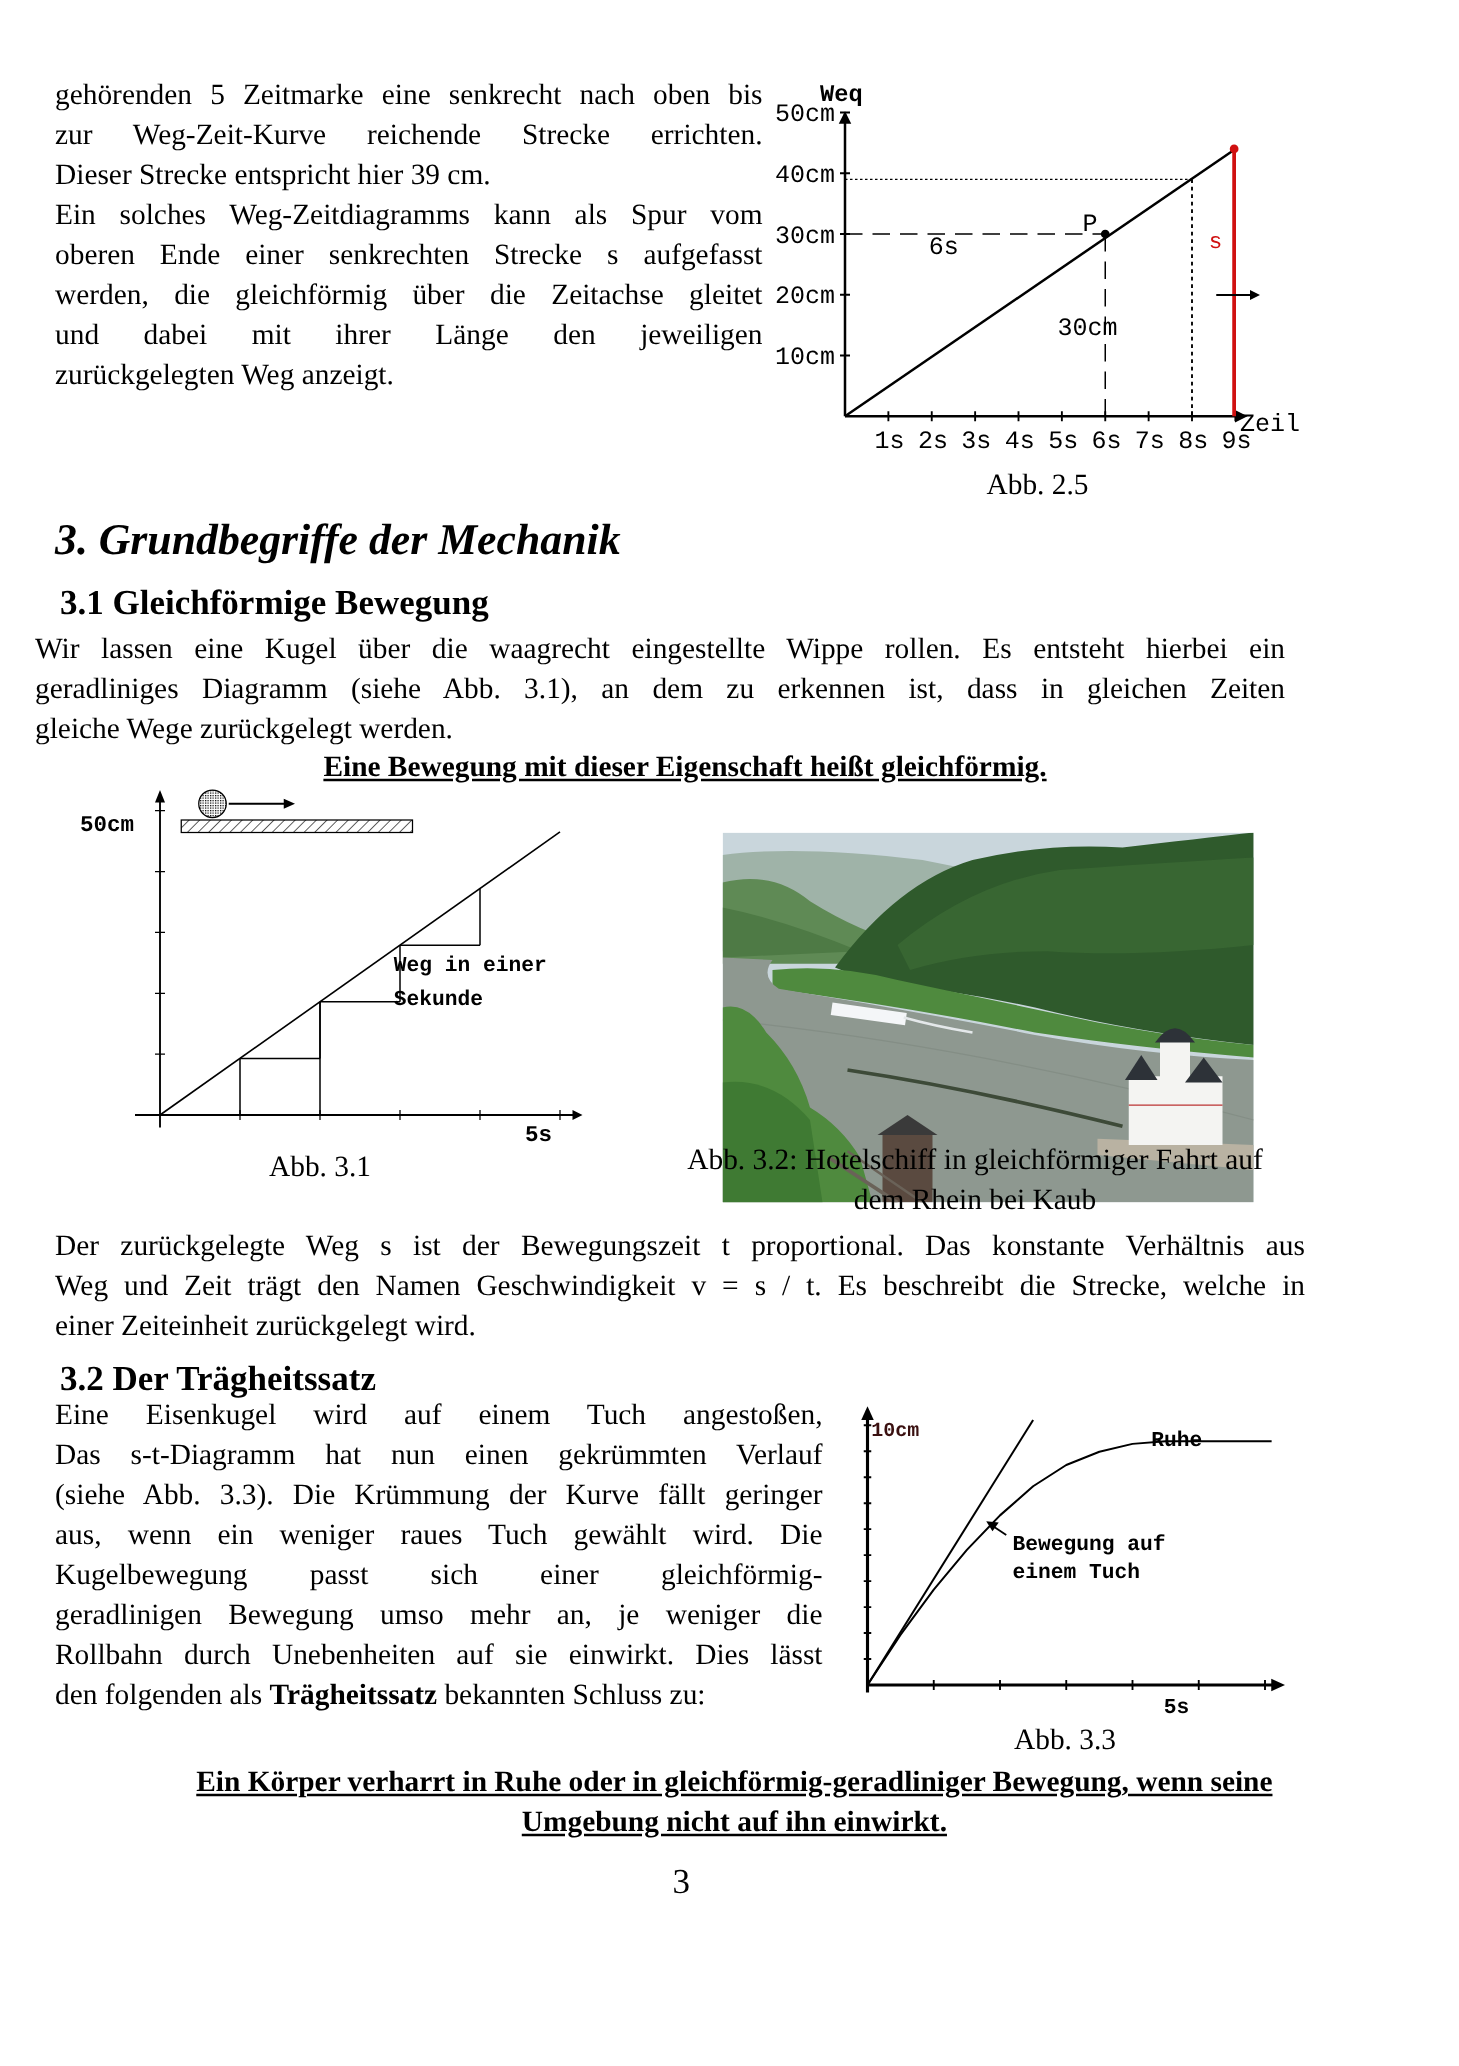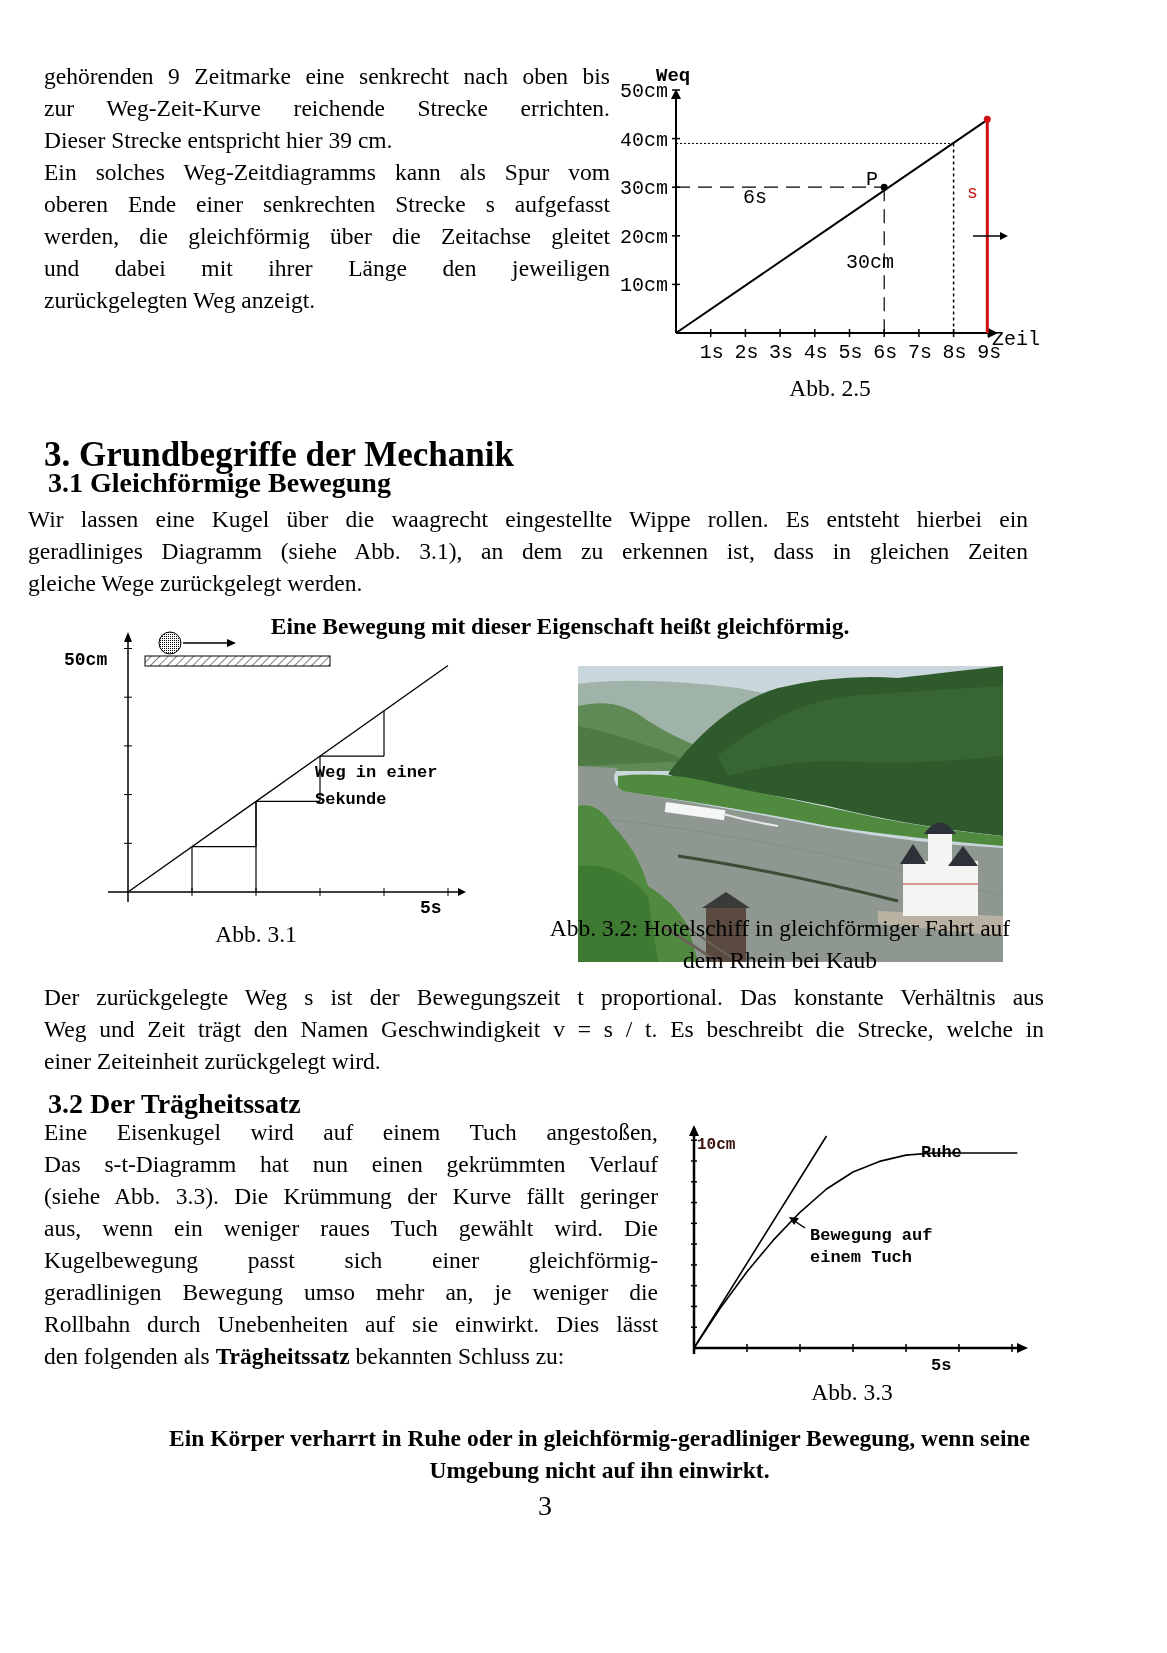--- a/index.html
+++ b/index.html
@@ -2,31 +2,31 @@
 <html><head>
 <meta charset="utf-8">
 <style>
   html, body { margin: 0; padding: 0; background: #ffffff; }
   body { width: 1167px; height: 1653px; position: relative; overflow: hidden;
          font-family: "Liberation Serif", "DejaVu Serif", serif; color: #000; }
   .abs { position: absolute; }
   .p { font-size: 23.5px; line-height: 32px; text-align: justify; margin: 0; }
   .h1 { font-size: 35px; font-weight: bold; line-height: 40px; margin: 0; }
   .h2 { font-size: 28px; font-weight: bold; line-height: 34px; margin: 4px; }
-  .bold-center { font-size: 23.5px; font-weight: bold; text-align: center; line-height: 32px; margin: 16px; }
+  .bold-center { font-size: 23.5px; font-weight: bold; text-align: center; line-height: 32px; margin: 4px; text-decoration: underline; }
   .caption { font-size: 23.5px; text-align: center; line-height: 32px; margin: 0; }
   svg text { font-family: "Liberation Mono", "DejaVu Sans Mono", monospace; }
   .pagenum { font-size: 28px; text-align: center; }
   .photo { overflow: hidden; }
 </style>
 </head>
 <body>
 
 <div class="abs" style="left:44px; top:60px; width:566px;">
-  <p class="p" style="text-align-last:justify;">gehörenden 9 Zeitmarke eine senkrecht nach oben bis</p>
+  <p class="p" style="text-align-last:justify;">gehörenden 5 Zeitmarke eine senkrecht nach oben bis</p>
   <p class="p" style="text-align-last:justify;">zur Weg-Zeit-Kurve reichende Strecke errichten.</p>
   <p class="p">Dieser Strecke entspricht hier 39 cm.</p>
   <p class="p" style="text-align-last:justify;">Ein solches Weg-Zeitdiagramms kann als Spur vom</p>
   <p class="p" style="text-align-last:justify;">oberen Ende einer senkrechten Strecke s aufgefasst</p>
   <p class="p" style="text-align-last:justify;">werden, die gleichförmig über die Zeitachse gleitet</p>
   <p class="p" style="text-align-last:justify;">und dabei mit ihrer Länge den jeweiligen</p>
   <p class="p">zurückgelegten Weg anzeigt.</p>
 </div>
 
 <svg class="abs" id="fig25" style="left:610px; top:55px;" width="450" height="310" viewBox="0 0 450 310">
@@ -80,21 +80,21 @@
   <text x="133" y="148" font-size="20">6s</text>
   <text x="236" y="213" font-size="20">30cm</text>
   <text x="357" y="143" font-size="18" fill="#d01010">s</text>
   <g>
     <line x1="363" y1="181" x2="390" y2="181" stroke="#000" stroke-width="1.5"></line>
     <polygon points="390,177 398,181 390,185" fill="#000"></polygon>
   </g>
 </svg>
 <div class="abs caption" style="left:730px; top:372px; width:200px;">Abb. 2.5</div>
 
-<div class="abs h1" style="left:44px; top:435px;">3. Grundbegriffe der Mechanik</div>
+<div class="abs h1" style="left:44px; top:412px;font-style:italic;">3. Grundbegriffe der Mechanik</div>
 <div class="abs h2" style="left:44px; top:462px;">3.1 Gleichförmige Bewegung</div>
 
 <div class="abs" style="left:28px; top:503px; width:1000px;">
   <p class="p" style="text-align-last:justify;">Wir lassen eine Kugel über die waagrecht eingestellte Wippe rollen. Es entsteht hierbei  ein</p>
   <p class="p" style="text-align-last:justify;">geradliniges Diagramm (siehe Abb. 3.1), an dem  zu erkennen ist, dass in gleichen Zeiten</p>
   <p class="p">gleiche Wege zurückgelegt werden.</p>
 </div>
 <div class="abs bold-center" style="left:44px; top:594px; width:1000px;">Eine Bewegung mit dieser Eigenschaft heißt gleichförmig.</div>
 
 <svg class="abs" id="fig31" style="left:60px; top:628px;" width="430" height="295" viewBox="0 0 430 295">

